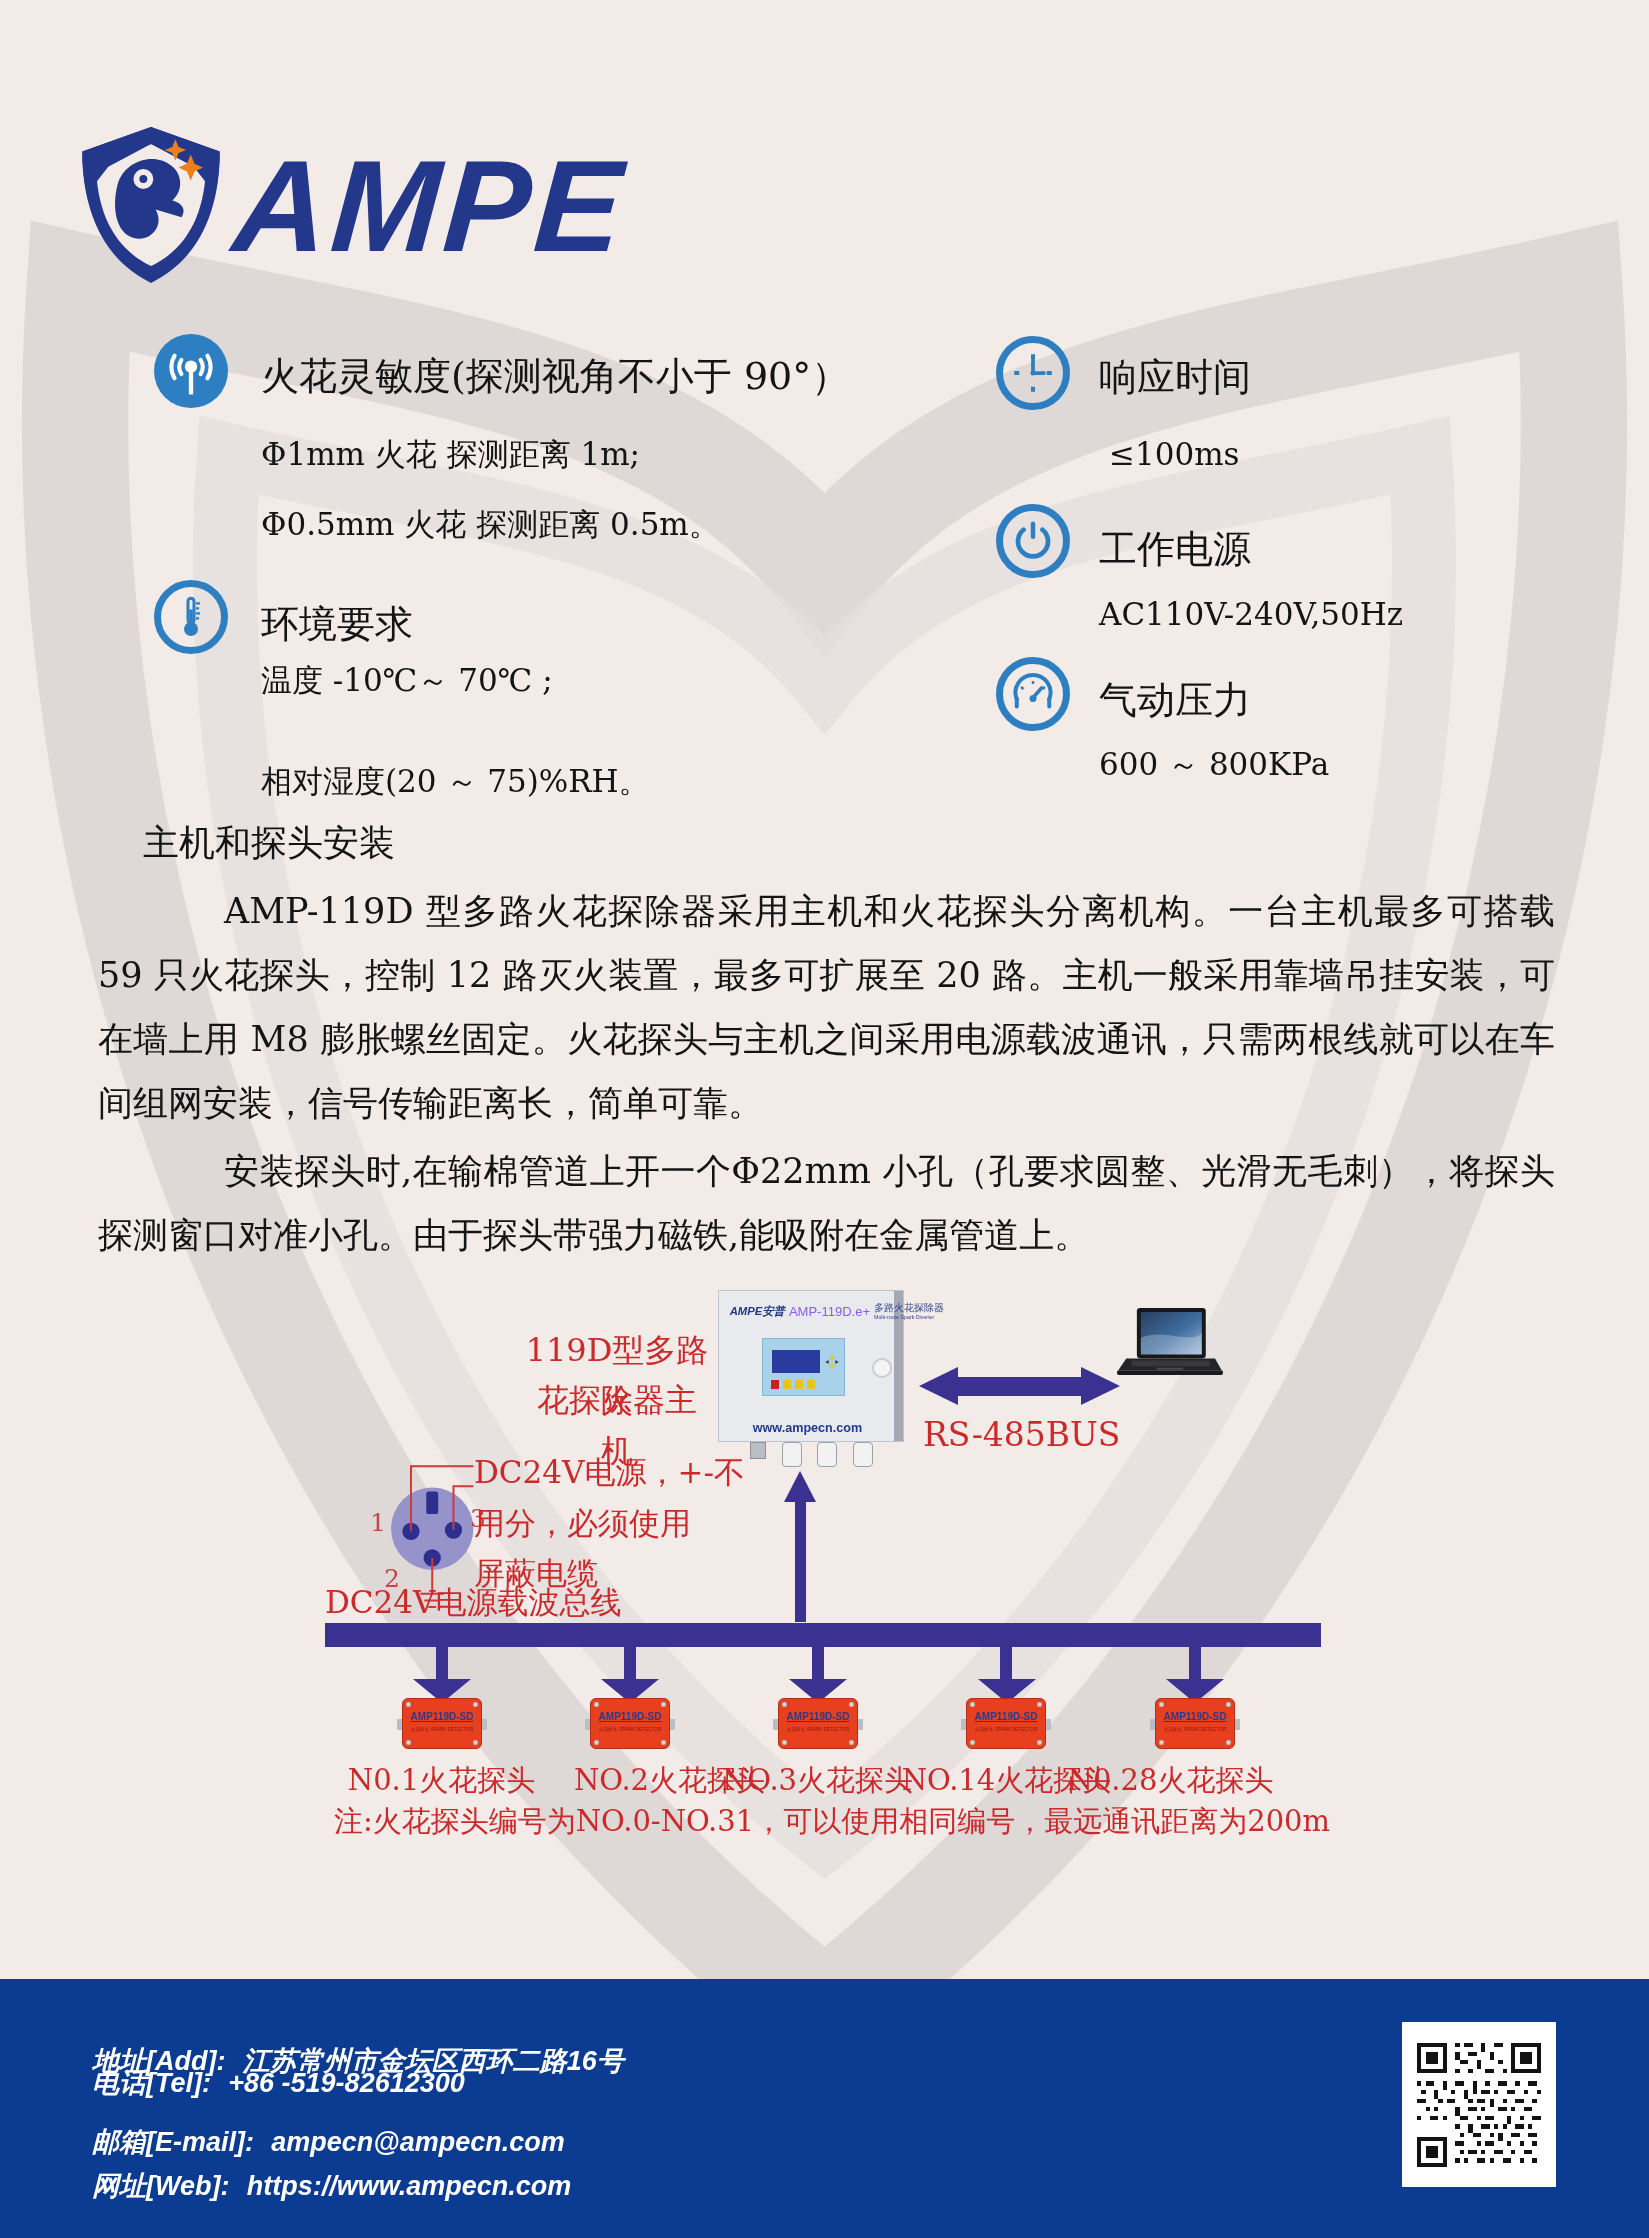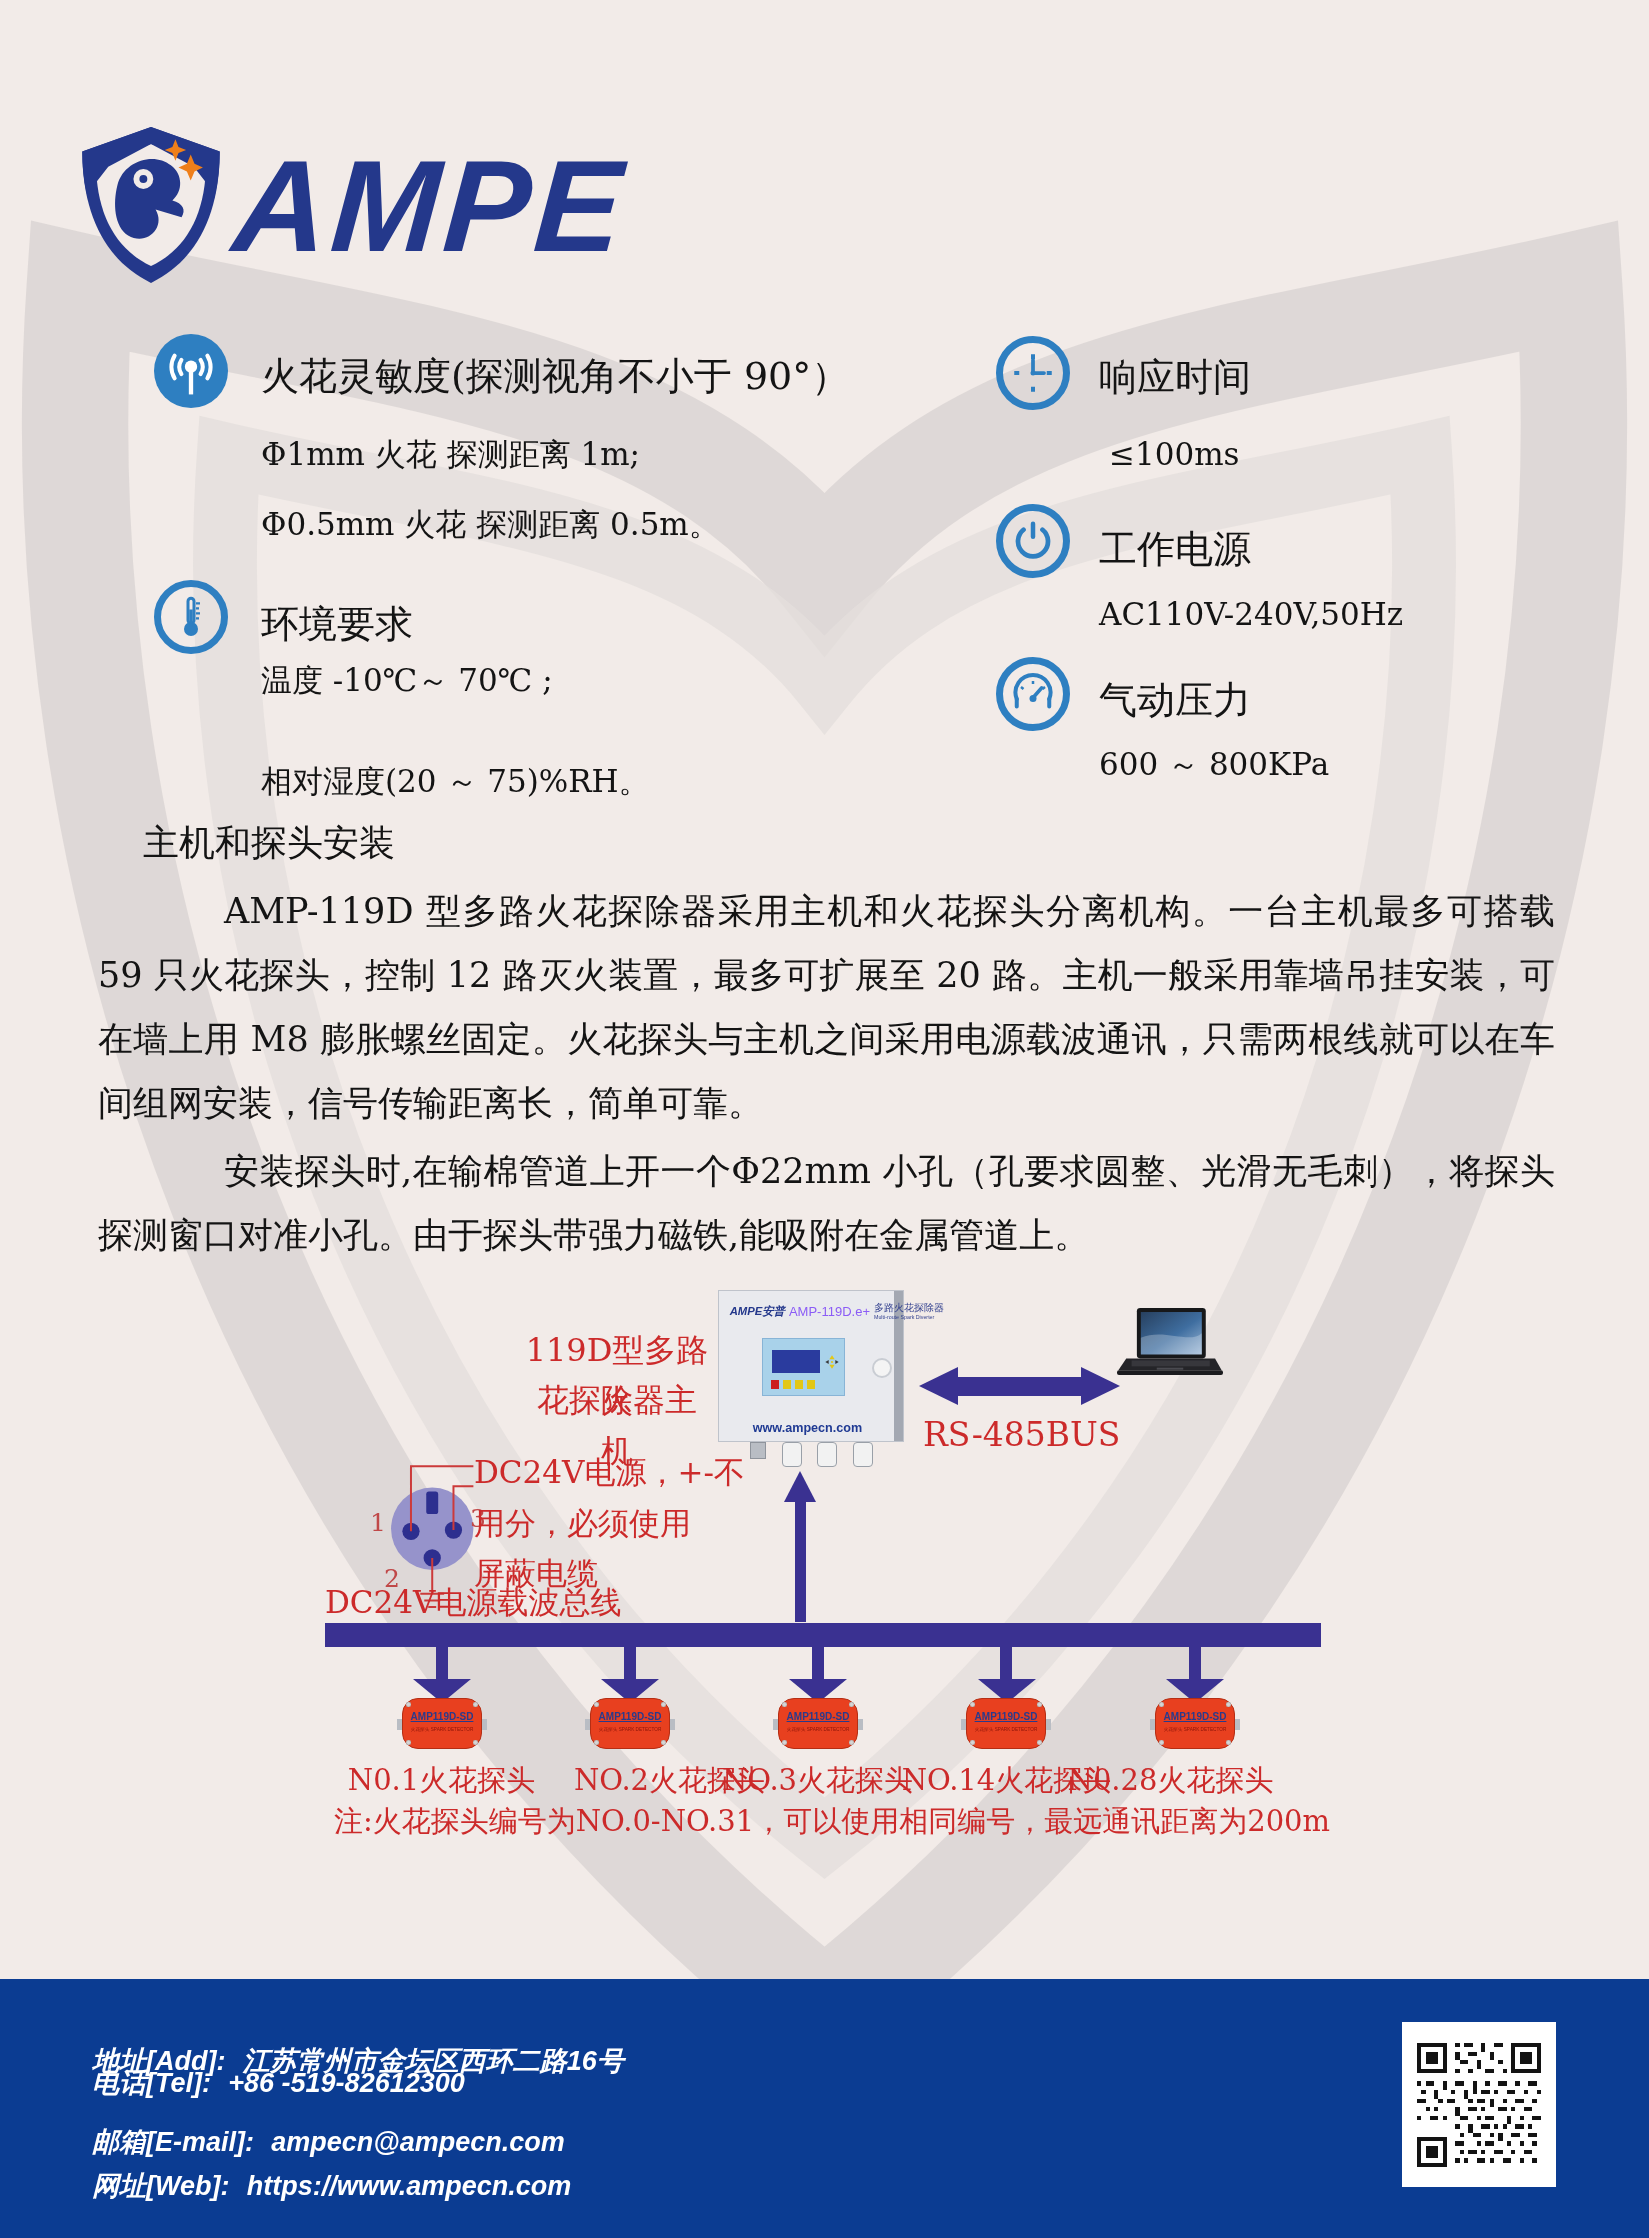--- a/index.html
+++ b/index.html
@@ -46,21 +46,21 @@
   .purple{background:#3a3191;}
   .laptop{position:absolute;left:1117px;top:1308px;}
   .rs485{position:absolute;left:923px;top:1415px;font-size:33px;color:#cc2a2a;white-space:nowrap;}
   .pwr-note{position:absolute;left:474px;width:279px;font-size:31px;line-height:51px;color:#cc2a2a;}
   .pin-num{position:absolute;font-size:25px;color:#c04848;}
   .busbar{position:absolute;left:325px;top:1623px;width:996px;height:24px;background:#3a3191;}
   .dshaft{position:absolute;top:1647px;width:12px;height:35px;background:#3a3191;}
   .dhead{position:absolute;top:1679px;width:0;height:0;border-left:29px solid transparent;
         border-right:29px solid transparent;border-top:24px solid #3a3191;}
   .det{position:absolute;top:1698px;width:80px;height:51px;background:#e8401f;
-        border:1.3px solid #b52e14;border-radius:16px;box-sizing:border-box;}
+        border:1.3px solid #b52e14;border-radius:6px;box-sizing:border-box;}
   .det-model{position:absolute;left:0;top:12px;width:100%;text-align:center;
         font-family:"Liberation Sans",sans-serif;font-weight:bold;font-size:10px;color:#2a3a8c;
         text-decoration:underline;}
   .det-sub{position:absolute;left:0;top:27px;width:100%;text-align:center;
         font-family:"Liberation Sans",sans-serif;font-size:4.7px;color:#8c1408;}
   .screw{position:absolute;width:4.7px;height:4.7px;border-radius:50%;background:#d8d8d8;
         box-shadow:inset 0 0 1.3px #777;}
   .det-port{position:absolute;top:20px;width:5.3px;height:10.6px;background:#b9bdc4;}
   .det-label{position:absolute;top:1761px;width:219px;text-align:center;font-size:29px;
         color:#cc2a2a;white-space:nowrap;}

